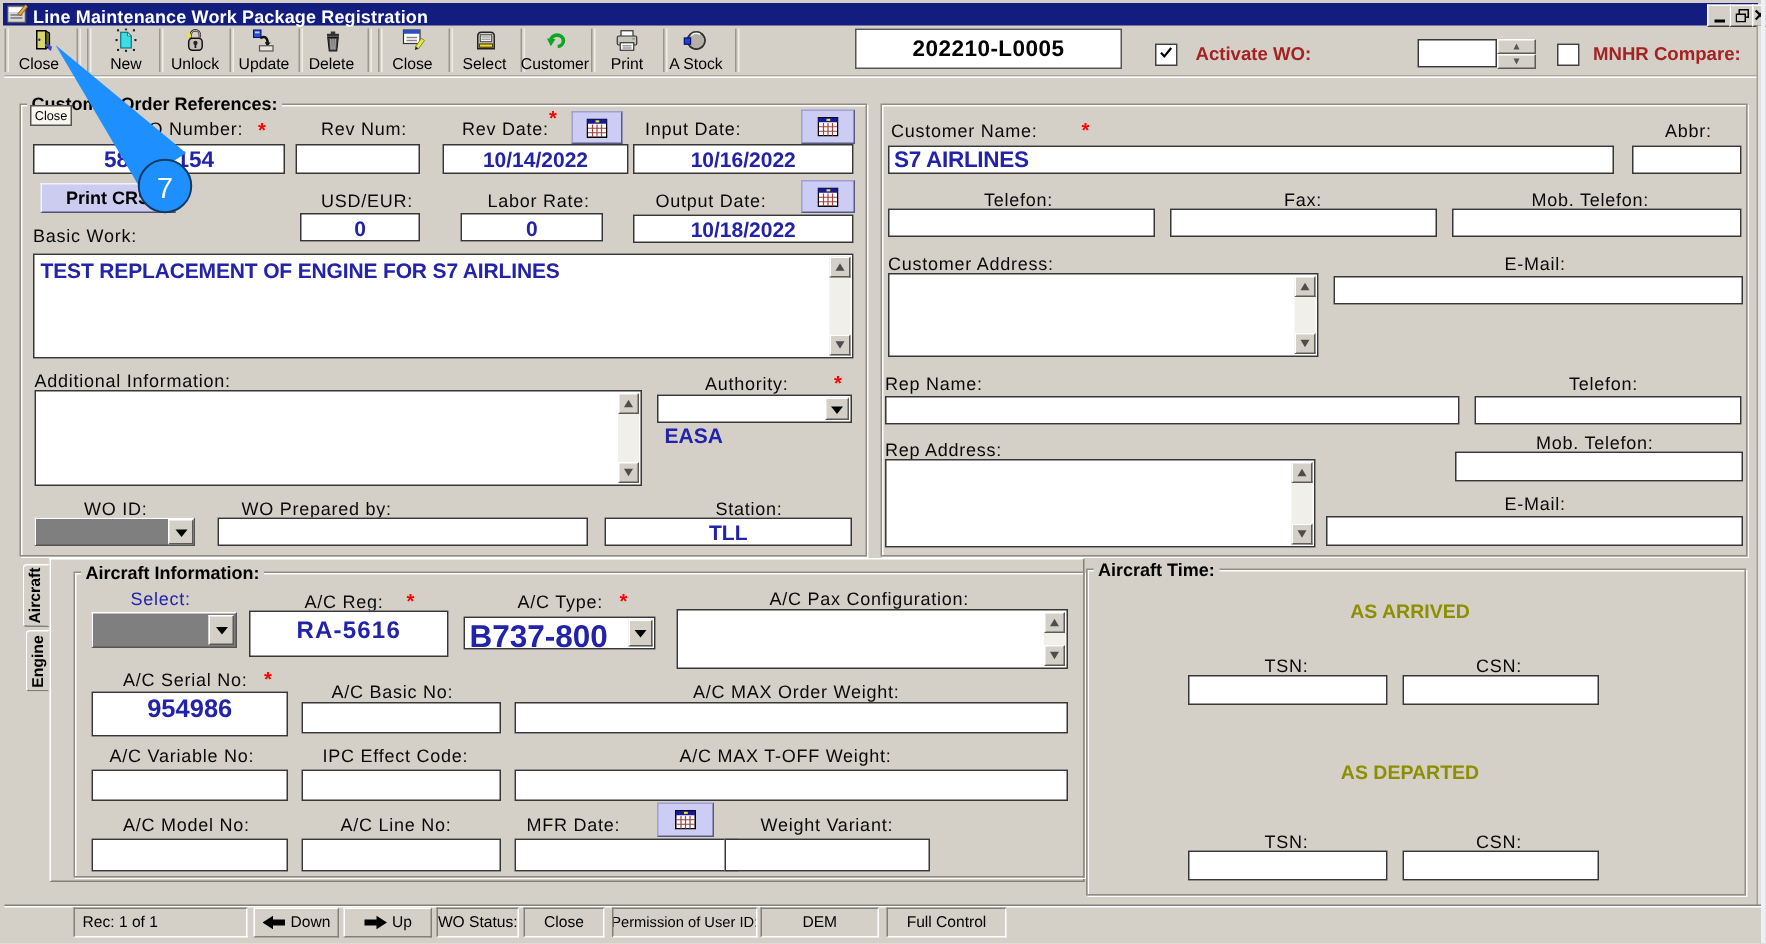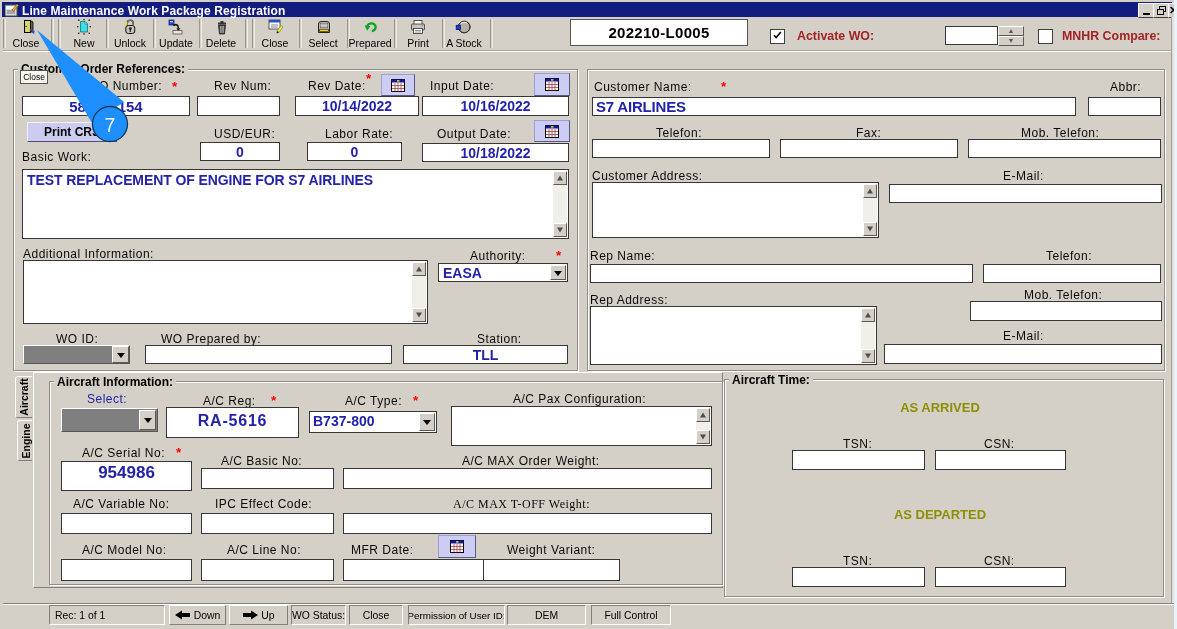--- a/index.html
+++ b/index.html
@@ -131,21 +131,21 @@
         <line x1="5" y1="7.2" x2="11" y2="7.2" stroke="#888" stroke-width="0.7"></line>
         <rect x="3.6" y="10.3" width="8.8" height="2.2" fill="#f0d830" stroke="#504400" stroke-width="0.8"></rect>
       </svg></div>
     <div class="tbtxt" style="left:297px;top:20px;width:46px;">Select</div>
     <div class="sep" style="left:344px;top:2px;height:29px;"></div>
     <div class="abs" style="left:360px;top:2px;width:16px;height:16px;">
       <svg width="16" height="16" viewBox="0 0 16 16">
         <path d="M4.2 8 A4.2 3.8 0 1 1 8.8 12" fill="none" stroke="#0da522" stroke-width="2.4"></path>
         <path d="M1.6 6.6 L7.4 7 L4.2 11.8 Z" fill="#0da522"></path>
       </svg></div>
-    <div class="tbtxt" style="left:344px;top:20px;width:46px;">Prepared</div>
+    <div class="tbtxt" style="left:344px;top:20px;width:46px;">Customer</div>
     <div class="sep" style="left:391px;top:2px;height:29px;"></div>
     <div class="abs" style="left:407px;top:2px;width:16px;height:16px;">
       <svg width="16" height="16" viewBox="0 0 16 16">
         <rect x="4" y="1.5" width="8" height="4" fill="#fff" stroke="#333" stroke-width="0.8"></rect>
         <rect x="1.5" y="5" width="13" height="6" rx="1" fill="#c8c4bc" stroke="#333" stroke-width="0.8"></rect>
         <rect x="3.5" y="9.5" width="9" height="5" fill="#fff" stroke="#333" stroke-width="0.8"></rect>
         <line x1="5" y1="11.5" x2="11" y2="11.5" stroke="#999"></line>
           <line x1="5" y1="13" x2="11" y2="13" stroke="#999"></line>
         <rect x="11.5" y="6.2" width="1.8" height="1.2" fill="#7a7"></rect>
       </svg></div>
@@ -281,21 +281,21 @@
             <div class="tu"></div>
           </div>
           <div class="sbb" style="bottom:0;">
             <div class="td"></div>
           </div>
         </div>
     </div>
     <div class="lbl" style="left:470px;top:249px;">Authority:</div>
       <div class="ast" style="left:556px;top:248px;">*</div>
     <div class="in" style="left:438px;top:263px;width:130px;height:19px;">
-      <div class="val" style="position:absolute;left:4px;top:1px;text-align:center;">EASA</div>
+      <div class="val" style="position:absolute;left:4px;top:18px;text-align:center;">EASA</div>
       <div class="combtn" style="right:1px;top:1px;bottom:1px;width:16px;">
           <div class="tri"></div>
         </div>
     </div>
     <div class="lbl" style="left:56px;top:332px;">WO ID:</div>
     <div class="abs" style="left:23px;top:345px;width:107px;height:19px;background:#7f7f7f;border:1px solid #fff;border-right-color:#555;border-bottom-color:#555;box-sizing:border-box;">
       <div class="combtn" style="position:absolute;right:0px;top:0px;bottom:0px;width:17px;">
           <div class="tri"></div>
         </div>
     </div>
@@ -376,21 +376,21 @@
       <div class="combtn" style="position:absolute;right:1px;top:1px;bottom:1px;width:17px;">
           <div class="tri"></div>
         </div>
     </div>
     <div class="lbl" style="left:203px;top:394px;">A/C Reg:</div>
       <div class="ast" style="left:271px;top:393px;">*</div>
     <div class="in" style="left:166px;top:407px;width:133px;height:31px;text-align:center;"><span class="val" style="font-size:16px;letter-spacing:0.8px;position:relative;top:4px;">RA-5616</span></div>
     <div class="lbl" style="left:345px;top:394px;">A/C Type:</div>
       <div class="ast" style="left:413px;top:393px;">*</div>
     <div class="in" style="left:309px;top:411px;width:128px;height:22px;">
-      <div class="val" style="position:absolute;left:3px;top:1px;font-size:14px;">B737-800</div>
+      <div class="val" style="position:absolute;left:3px;top:1px;font-size:21px;">B737-800</div>
       <div class="combtn" style="right:1px;top:1px;bottom:1px;width:16px;">
           <div class="tri"></div>
         </div>
     </div>
     <div class="lbl" style="left:513px;top:392px;">A/C Pax Configuration:</div>
     <div class="in" style="left:451px;top:406px;width:261px;height:40px;">
       <div class="sb">
           <div class="sbb" style="top:0;">
             <div class="tu"></div>
           </div>
@@ -403,21 +403,21 @@
       <div class="ast" style="left:176px;top:445px;">*</div>
     <div class="in" style="left:61px;top:461px;width:131px;height:30px;text-align:center;"><span class="val" style="font-size:17px;position:relative;top:1px;">954986</span></div>
     <div class="lbl" style="left:221px;top:454px;">A/C Basic No:</div>
     <div class="in" style="left:201px;top:468px;width:133px;height:21px;"></div>
     <div class="lbl" style="left:462px;top:454px;">A/C MAX Order Weight:</div>
     <div class="in" style="left:343px;top:468px;width:369px;height:21px;"></div>
     <div class="lbl" style="left:73px;top:497px;">A/C Variable No:</div>
     <div class="in" style="left:61px;top:513px;width:131px;height:21px;"></div>
     <div class="lbl" style="left:215px;top:497px;">IPC Effect Code:</div>
     <div class="in" style="left:201px;top:513px;width:133px;height:21px;"></div>
-    <div class="lbl" style="left:453px;top:497px;font-family:Liberation Serif, serif;">A/C MAX T-OFF Weight:</div>
+    <div class="lbl" style="left:453px;top:497px;">A/C MAX T-OFF Weight:</div>
     <div class="in" style="left:343px;top:513px;width:369px;height:21px;"></div>
     <div class="lbl" style="left:82px;top:543px;text-align:center;">A/C Model No:</div>
     <div class="in" style="left:61px;top:559px;width:131px;height:22px;"></div>
     <div class="lbl" style="left:227px;top:543px;">A/C Line No:</div>
     <div class="in" style="left:201px;top:559px;width:133px;height:22px;"></div>
     <div class="lbl" style="left:351px;top:543px;">MFR Date:</div>
     <div class="cal" style="left:438px;top:535px;width:38px;height:23px;">
         <svg width="14" height="13" viewBox="0 0 14 13">
           <rect x="0.5" y="0.5" width="13" height="12" fill="#fff" stroke="#000"></rect>
           <rect x="0.5" y="0.5" width="13" height="3" fill="#1a1a90"></rect>

